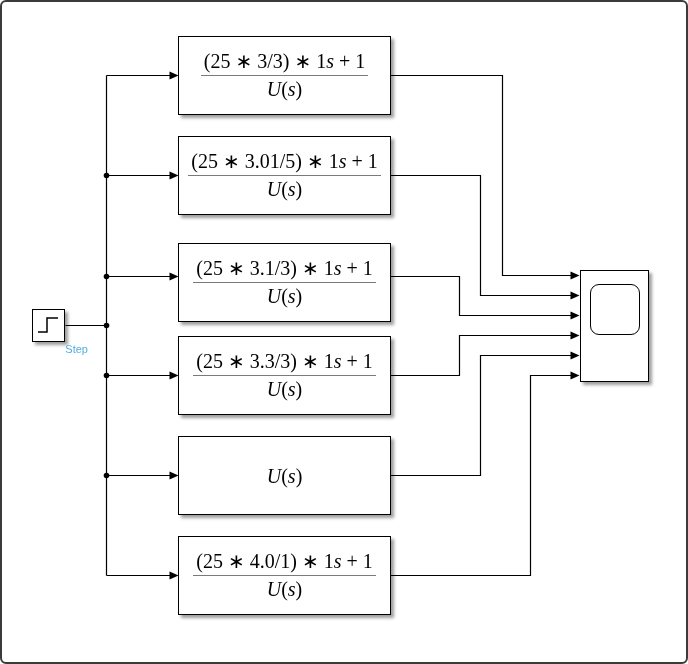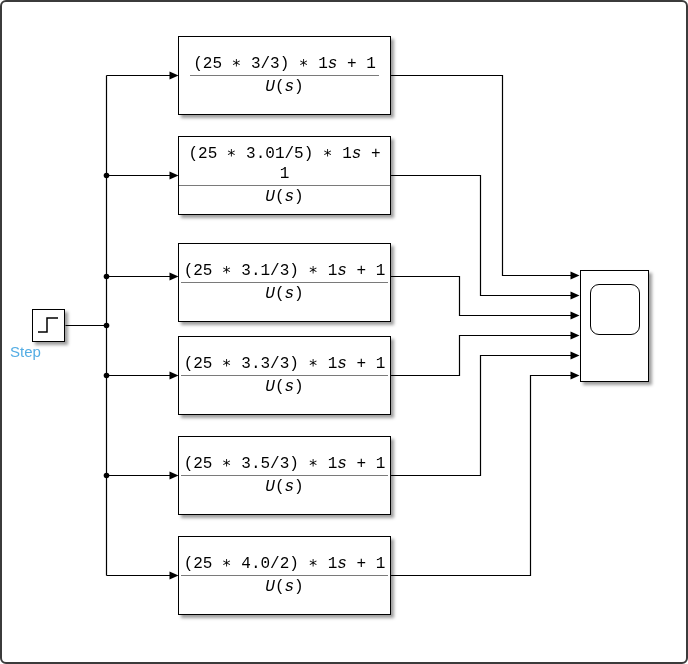--- a/index.html
+++ b/index.html
@@ -15,36 +15,36 @@
   svg.wires circle{fill:#000;stroke:none;}
 
   .tf-block{
     position:absolute;left:176px;width:213px;height:79px;
     background:#fff;border:1.2px solid #000;
     box-shadow:3px 3px 3px rgba(0,0,0,0.38);
     display:flex;align-items:center;justify-content:center;
   }
   .fraction{
     display:inline-block;text-align:center;
-    font-family:Liberation Mono, monospace;font-size:16px;color:#000;
+    font-family:Liberation Serif, serif;font-size:20px;color:#000;
     line-height:1.25;
   }
   .fraction .num{padding:0 3px 1px 3px;border-bottom:1.2px solid #7a7a7a;}
   .fraction .den{padding-top:1px;}
   .fraction i{font-style:italic;}
 
   .step-block{
     position:absolute;left:30px;top:307px;width:33px;height:33px;
     background:#fff;border:1.4px solid #000;
     box-shadow:3px 3px 3px rgba(0,0,0,0.38);
     display:flex;align-items:center;justify-content:center;
   }
   .step-label{
-    position:absolute;left:8px;top:341px;width:78px;text-align:left;
-    color:#54ade4;font-size:15px;font-family:"Liberation Sans",sans-serif;
+    position:absolute;left:8px;top:341px;width:78px;text-align:right;
+    color:#54ade4;font-size:11px;font-family:"Liberation Sans",sans-serif;
   }
   .scope-block{
     position:absolute;left:578px;top:268px;width:69px;height:112px;
     background:#fff;border:1.5px solid #000;
     box-shadow:3px 3px 3px rgba(0,0,0,0.38);
   }
   .scope-screen{
     position:absolute;left:9px;top:13px;width:50px;height:51px;
     background:#fff;border:1.5px solid #000;border-radius:9px;
   }
@@ -125,28 +125,27 @@
 
   <div class="tf-block" style="top:334px">
     <div class="fraction">
       <div class="num"><span>(25 ∗ 3.3/3) ∗ 1</span><i>s</i><span> + 1</span></div>
       <div class="den"><i>U</i><span>(</span><i>s</i><span>)</span></div>
     </div>
   </div>
 
   <div class="tf-block" style="top:434px">
     <div class="fraction">
-      <div class="num"><span>(25 ∗ 3.5/3) ∗ 1</span><i>s</i><span> + 1</span></div>
       <div class="den"><i>U</i><span>(</span><i>s</i><span>)</span></div>
     </div>
   </div>
 
   <div class="tf-block" style="top:534px">
     <div class="fraction">
-      <div class="num"><span>(25 ∗ 4.0/2) ∗ 1</span><i>s</i><span> + 1</span></div>
+      <div class="num"><span>(25 ∗ 4.0/1) ∗ 1</span><i>s</i><span> + 1</span></div>
       <div class="den"><i>U</i><span>(</span><i>s</i><span>)</span></div>
     </div>
   </div>
 
   <div class="scope-block">
     <div class="scope-screen"></div>
   </div>
 
 </div>
 

